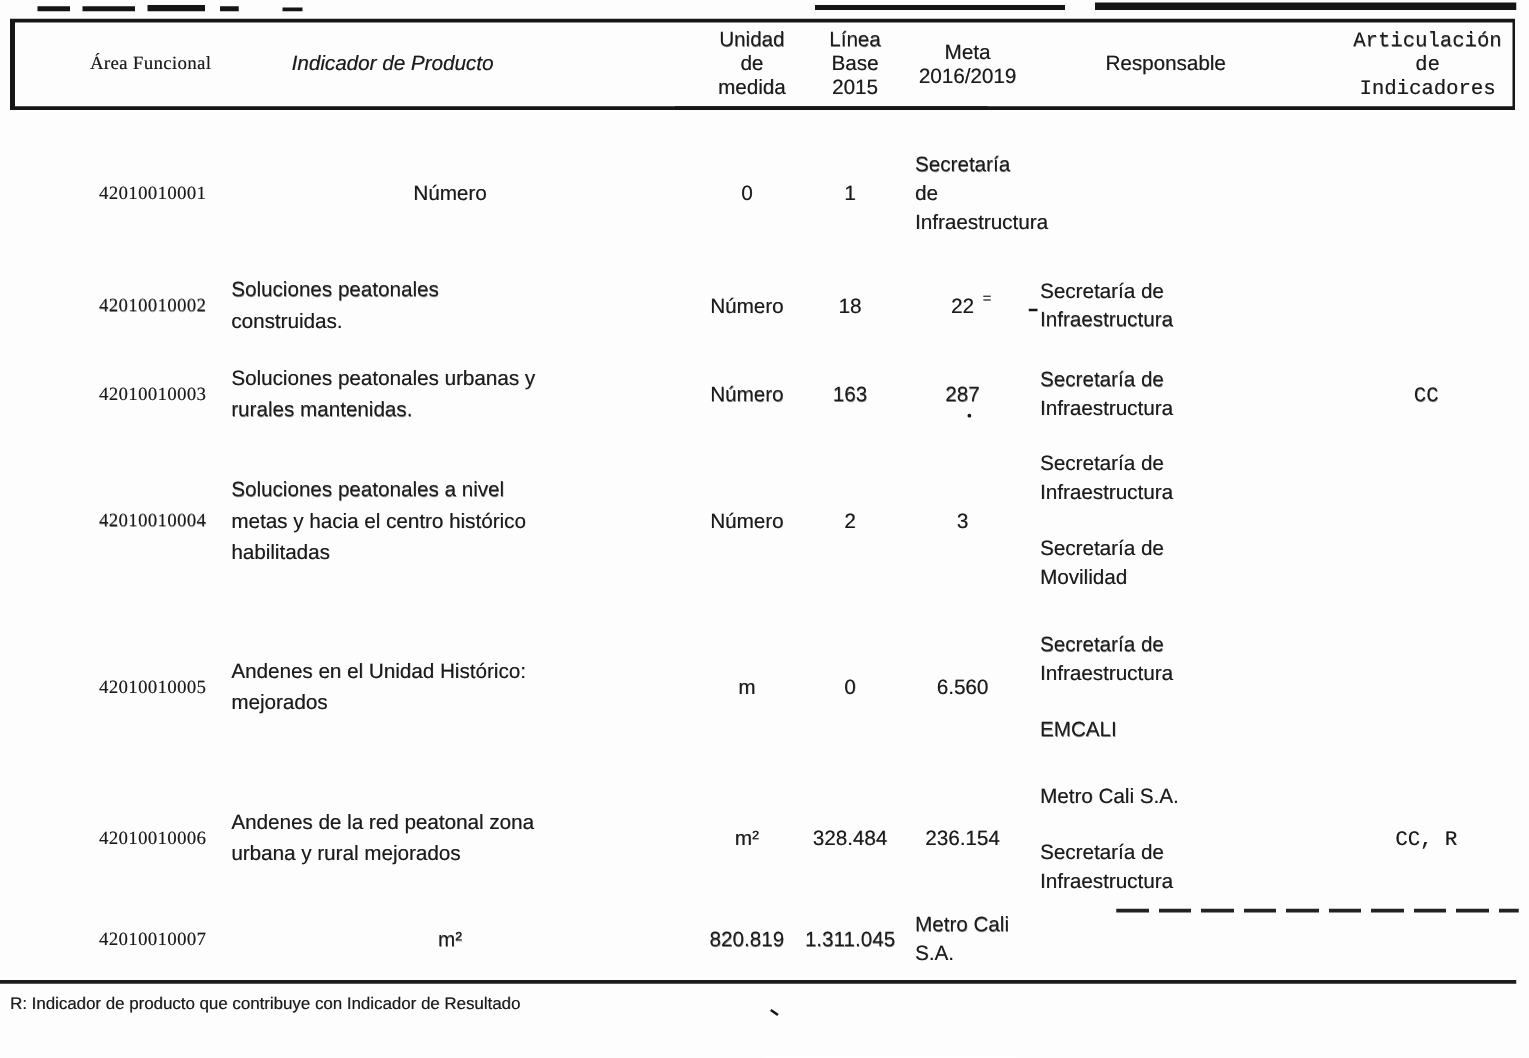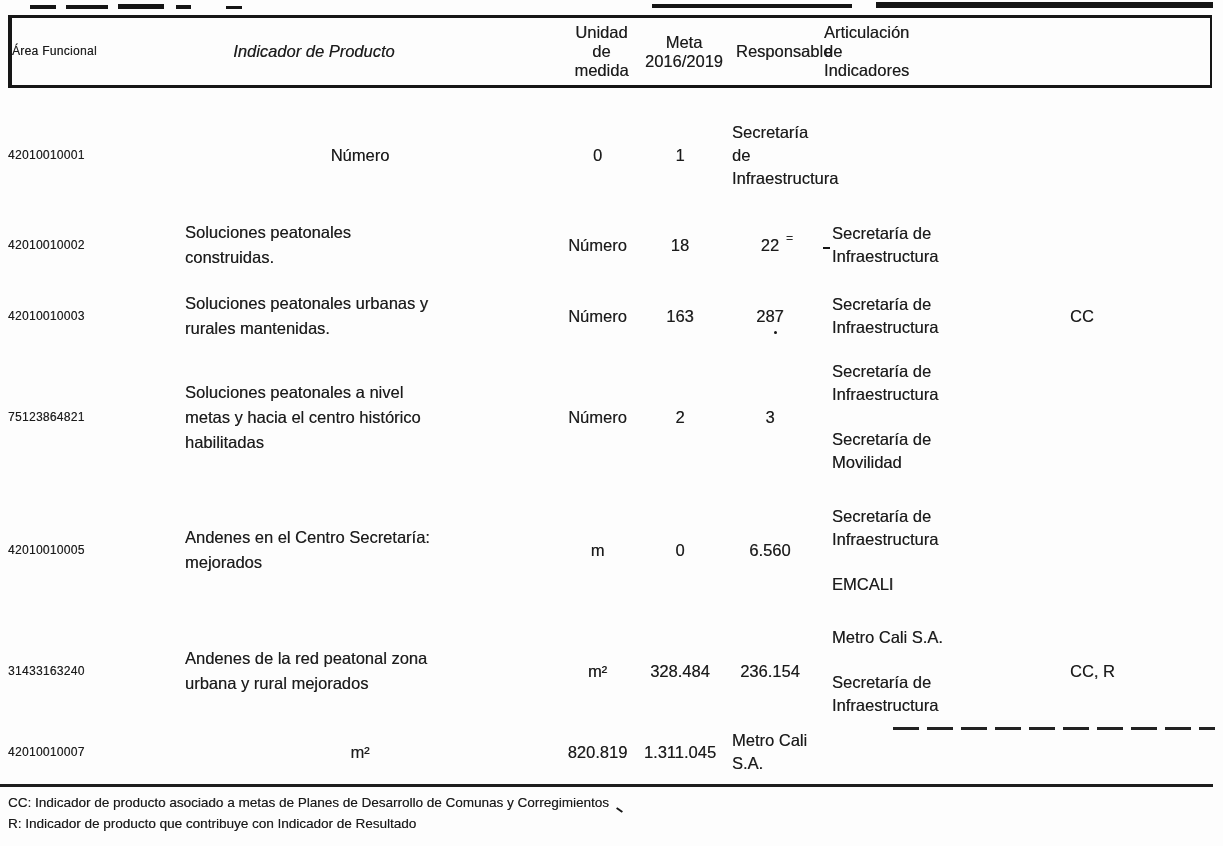--- a/index.html
+++ b/index.html
@@ -30,29 +30,29 @@
     align-items:center;
   }
   .tr:nth-child(1){height:110px;}
   .tr:nth-child(2){height:70px;}
   .tr:nth-child(3){height:72px;}
   .tr:nth-child(4){height:130px;}
   .tr:nth-child(5){height:136px;}
   .tr:nth-child(6){height:106px;}
   .tr:nth-child(7){height:56px;}
   .td{font-size:16.5px;line-height:25px;}
-  .c-area{text-align:left;font-size:12px;letter-spacing:0.3px;}
+  .c-area{text-align:right;font-size:15px;letter-spacing:0.3px;font-family:Liberation Serif, serif;}
   .c-ind{padding-left:20px;white-space:pre-line;}
   .c-uni,.c-base,.c-meta{text-align:center;}
   .c-resp{
     padding-left:12px;display:flex;flex-direction:column;gap:22px;
     line-height:23px;white-space:pre-line;justify-content:center;
   }
   .tr:nth-child(1) .c-resp,.tr:nth-child(2) .c-resp,.tr:nth-child(3) .c-resp{gap:0;}
-  .c-art{text-align:left;}
+  .c-art{text-align:center;font-family:Liberation Mono, monospace;}
   
   .bottom-rule{position:absolute;left:0;top:784px;width:1213px;height:3px;background:#1d1d1d;}
   .footnotes{position:absolute;left:8px;top:792px;font-size:13.5px;line-height:21px;}
   
   .art{position:absolute;background:#151515;}
   #a1{left:30px;top:5px;width:26px;height:4px;}
   #a2{left:66px;top:5px;width:42px;height:4px;}
   #a3{left:118px;top:4px;width:46px;height:5px;}
   #a4{left:176px;top:5px;width:15px;height:4px;}
   #a5{left:226px;top:6px;width:16px;height:3px;}
@@ -69,20 +69,23 @@
 <body>
 
 <div class="page">
 
   <div class="thead">
     <div class="th c-area">Área Funcional</div>
     <div class="th c-ind">Indicador de Producto</div>
     <div class="th c-uni">Unidad
 de
 medida</div>
+    <div class="th c-base">Línea
+Base
+2015</div>
     <div class="th c-meta">Meta
 2016/2019</div>
     <div class="th c-resp">Responsable</div>
     <div class="th c-art">Articulación
 de
 Indicadores</div>
   </div>
 
   <div class="tbody">
     <div class="tr">
@@ -113,47 +116,47 @@
 rurales mantenidas.</div>
       <div class="td c-uni">Número</div>
       <div class="td c-base">163</div>
       <div class="td c-meta">287</div>
       <div class="td c-resp"><div>Secretaría de
 Infraestructura</div></div>
       <div class="td c-art">CC</div>
     </div>
 
     <div class="tr">
-      <div class="td c-area">75123864821</div>
+      <div class="td c-area">42010010004</div>
       <div class="td c-ind">Soluciones peatonales a nivel
 metas y hacia el centro histórico
 habilitadas</div>
       <div class="td c-uni">Número</div>
       <div class="td c-base">2</div>
       <div class="td c-meta">3</div>
       <div class="td c-resp"><div>Secretaría de
 Infraestructura</div><div>Secretaría de
 Movilidad</div></div>
       <div class="td c-art"></div>
     </div>
 
     <div class="tr">
       <div class="td c-area">42010010005</div>
-      <div class="td c-ind">Andenes en el Centro Secretaría:
+      <div class="td c-ind">Andenes en el Unidad Histórico:
 mejorados</div>
       <div class="td c-uni">m</div>
       <div class="td c-base">0</div>
       <div class="td c-meta">6.560</div>
       <div class="td c-resp"><div>Secretaría de
 Infraestructura</div><div>EMCALI</div></div>
       <div class="td c-art"></div>
     </div>
 
     <div class="tr">
-      <div class="td c-area">31433163240</div>
+      <div class="td c-area">42010010006</div>
       <div class="td c-ind">Andenes de la red peatonal zona
 urbana y rural mejorados</div>
       <div class="td c-uni">m²</div>
       <div class="td c-base">328.484</div>
       <div class="td c-meta">236.154</div>
       <div class="td c-resp"><div>Metro Cali S.A.</div><div>Secretaría de
 Infraestructura</div></div>
       <div class="td c-art">CC, R</div>
     </div>
 
@@ -163,21 +166,20 @@
       <div class="td c-base">820.819</div>
       <div class="td c-meta">1.311.045</div>
       <div class="td c-resp"><div>Metro Cali S.A.</div></div>
       <div class="td c-art"></div>
     </div>
   </div>
 
   <div class="bottom-rule"></div>
 
   <div class="footnotes">
-    <div>CC: Indicador de producto asociado a metas de Planes de Desarrollo de Comunas y Corregimientos</div>
     <div>R: Indicador de producto que contribuye con Indicador de Resultado</div>
   </div>
 
   <div class="art" id="a1"></div>
   <div class="art" id="a2"></div>
   <div class="art" id="a3"></div>
   <div class="art" id="a4"></div>
   <div class="art" id="a5"></div>
   <div class="art" id="a6"></div>
   <div class="art" id="a7"></div>

